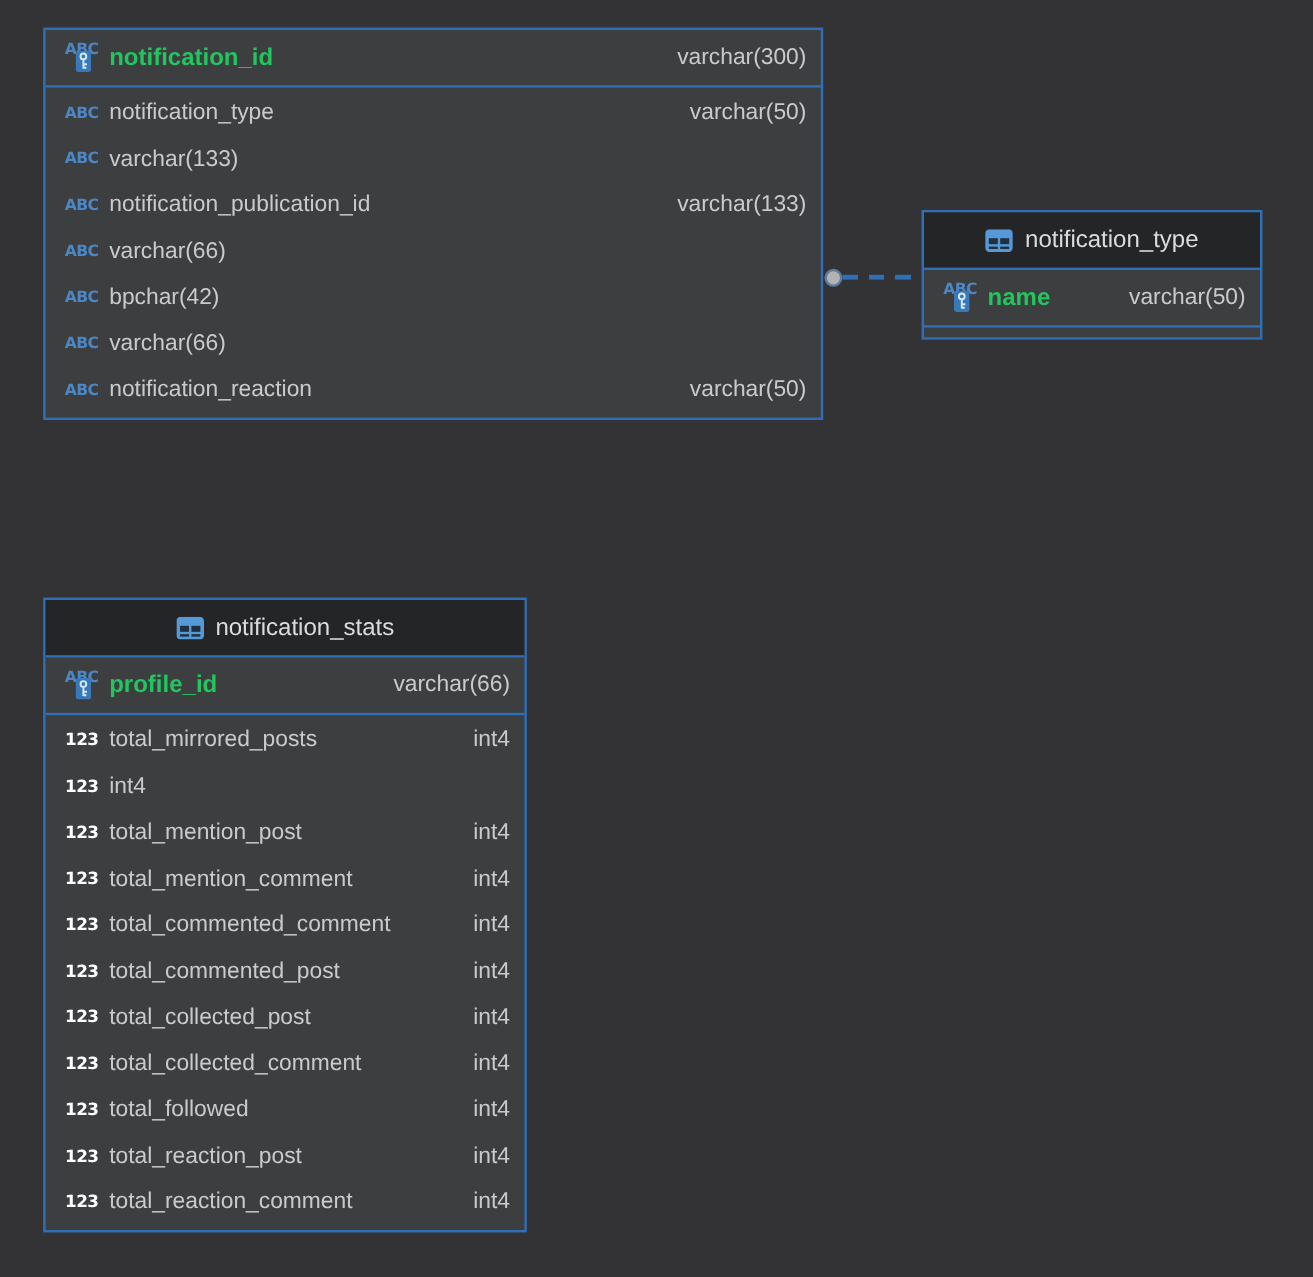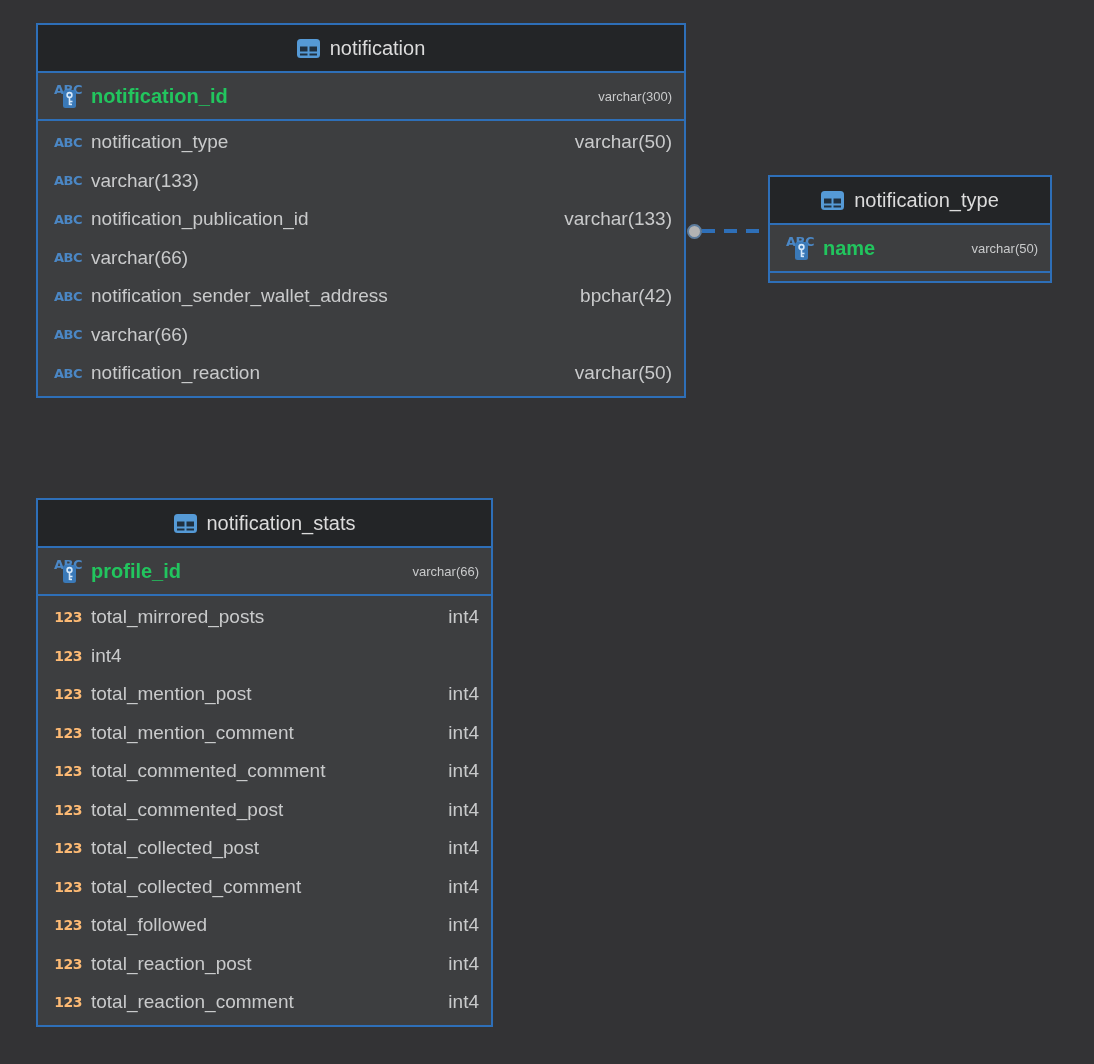--- a/index.html
+++ b/index.html
@@ -19,60 +19,50 @@
   .tbl-header{
     height:46px;
     background:#232527;
     border-bottom:2px solid #2e6fb8;
     display:flex;align-items:center;justify-content:center;gap:10px;
     color:#dcdcdc;font-size:20px;
   }
   .pk-section{border-bottom:2px solid #2e6fb8;}
   .pk-row{height:46px;display:flex;align-items:center;padding:0 12px;gap:9px;}
   .pk-name{font-weight:bold;font-size:20px;color:#22c55e;margin-right:auto;white-space:nowrap;}
-  .pk-type{font-size:13px;color:#c9cacb;white-space:nowrap;}
+  .pk-type{font-size:19px;color:#c9cacb;white-space:nowrap;}
   .rows-section{padding:2px 0 3px 0;min-height:8px;}
   .rows-section.empty{padding:0;height:8px;}
   .col-row{height:38.5px;display:flex;align-items:center;padding:0 12px;gap:9px;}
   .col-name{font-size:19px;color:#c9cacb;margin-right:auto;white-space:nowrap;}
   .col-type{font-size:19px;color:#c9cacb;white-space:nowrap;}
   .icon-cell{flex:0 0 32px;width:32px;display:flex;align-items:center;justify-content:flex-end;}
   .abc-txt{
     font-size:13px;font-weight:800;color:#4b87c5;
     letter-spacing:-0.5px;line-height:1;font-family:"DejaVu Sans", sans-serif;
   }
   .num-txt{
-    font-size:14px;font-weight:800;color:#fdba74;
+    font-size:14px;font-weight:800;color:#ffffff;
     letter-spacing:-0.5px;line-height:1;font-family:"DejaVu Sans", sans-serif;
   }
   .pk-icon-wrap{position:relative;display:inline-block;width:28px;height:30px;}
   .pk-icon-wrap .abc-txt{position:absolute;left:0;top:2px;}
   .pk-icon-wrap svg{position:absolute;left:9px;top:9px;}
   .conn-line{position:absolute;height:4px;background:repeating-linear-gradient(90deg,#2e6fb8 0 13px,transparent 13px 22px);}
   .conn-circle{
     position:absolute;width:15px;height:15px;border-radius:50%;
     background:#b3b3b3;border:2px solid #5f7florin;box-sizing:border-box;
   }
   .conn-circle{border:2px solid #5e7d9e;}
 </style>
 </head>
 <body>
 
 <div class="canvas">
     <div class="table-node" style="left: 36px; top: 23px; width: 650px;">
-      <div class="tbl-header">
-        <svg width="23" height="19" viewBox="0 0 23 19">
-          <rect x="0" y="0" width="23" height="19" rx="3.5" fill="#559ad6"></rect>
-          <rect x="3" y="7.5" width="7.5" height="5" fill="#20303f"></rect>
-          <rect x="12.5" y="7.5" width="7.5" height="5" fill="#20303f"></rect>
-          <rect x="3" y="14.5" width="7.5" height="2" fill="#20303f"></rect>
-          <rect x="12.5" y="14.5" width="7.5" height="2" fill="#20303f"></rect>
-        </svg>
-        <span>notification</span>
-      </div>
       <div class="pk-section">
         <div class="pk-row">
           <span class="icon-cell">
             <span class="pk-icon-wrap">
               <span class="abc-txt">ABC</span>
               <svg width="13" height="18" viewBox="0 0 13 18">
                 <rect x="0" y="0" width="13" height="18" rx="2.5" fill="#3a79b8"></rect>
                 <circle cx="6.5" cy="5" r="2.4" fill="none" stroke="#d5e8fa" stroke-width="1.6"></circle>
                 <line x1="6.5" y1="7.4" x2="6.5" y2="15" stroke="#d5e8fa" stroke-width="1.6"></line>
                 <line x1="6.5" y1="11.5" x2="9.5" y2="11.5" stroke="#d5e8fa" stroke-width="1.6"></line>
@@ -108,21 +98,20 @@
         <div class="col-row">
           <span class="icon-cell">
             <span class="abc-txt">ABC</span>
           </span>
           <span class="col-type">varchar(66)</span>
         </div>
         <div class="col-row">
           <span class="icon-cell">
             <span class="abc-txt">ABC</span>
           </span>
-          <span class="col-name">notification_sender_wallet_address</span>
           <span class="col-type">bpchar(42)</span>
         </div>
         <div class="col-row">
           <span class="icon-cell">
             <span class="abc-txt">ABC</span>
           </span>
           <span class="col-type">varchar(66)</span>
         </div>
         <div class="col-row">
           <span class="icon-cell">
@@ -157,21 +146,21 @@
                 <line x1="6.5" y1="14.4" x2="9" y2="14.4" stroke="#d5e8fa" stroke-width="1.6"></line>
               </svg>
             </span>
           </span>
           <span class="pk-name">name</span>
           <span class="pk-type">varchar(50)</span>
         </div>
       </div>
       <div class="rows-section empty"></div>
     </div>
-    <div class="table-node" style="left: 36px; top: 498px; width: 457px;">
+    <div class="table-node" style="left: 36px; top: 498px; width: 403px;">
       <div class="tbl-header">
         <svg width="23" height="19" viewBox="0 0 23 19">
           <rect x="0" y="0" width="23" height="19" rx="3.5" fill="#559ad6"></rect>
           <rect x="3" y="7.5" width="7.5" height="5" fill="#20303f"></rect>
           <rect x="12.5" y="7.5" width="7.5" height="5" fill="#20303f"></rect>
           <rect x="3" y="14.5" width="7.5" height="2" fill="#20303f"></rect>
           <rect x="12.5" y="14.5" width="7.5" height="2" fill="#20303f"></rect>
         </svg>
         <span>notification_stats</span>
       </div>

